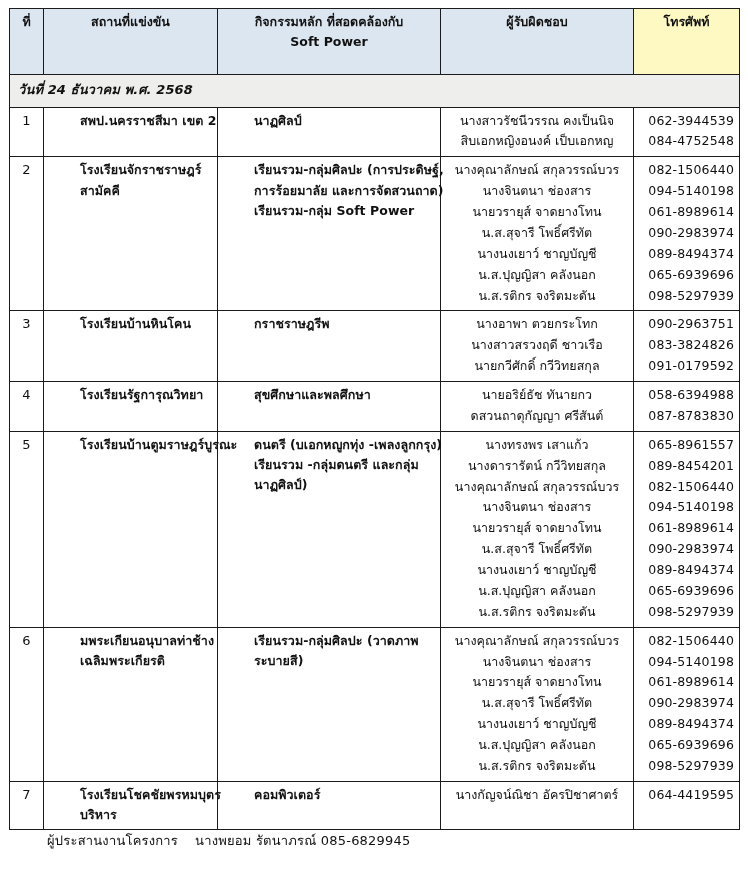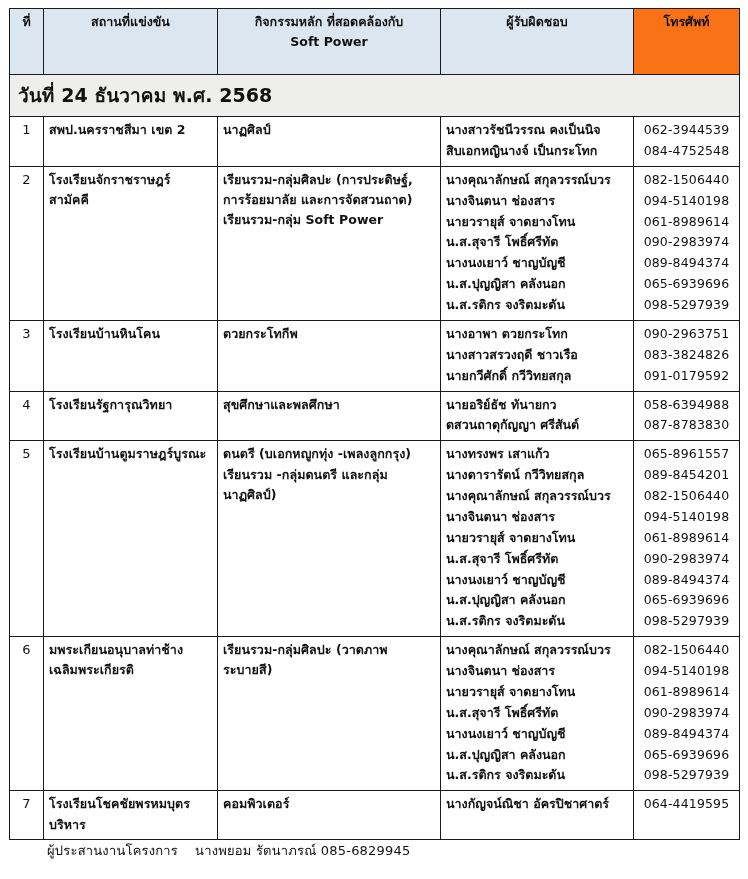--- a/index.html
+++ b/index.html
@@ -33,54 +33,55 @@
   }
   thead th {
     background: #dce6f1;
     font-weight: bold;
     text-align: center;
     vertical-align: middle;
     padding: 6px 4px;
     font-size: 12.5px;
     height: 66px;
   }
-  th.col-phone { background: #f97316; }
+  th.col-phone { background: #fef9c3; }
   col.c-no    { width: 34px;  }
   col.c-venue { width: 174px; }
   col.c-act   { width: 223px; }
   col.c-resp  { width: 193px; }
   col.c-tel   { width: 106px; }
 
   tr.date-banner td {
     background: #eeeeec;
     font-weight: bold;
-    font-size: 19px;
+    font-size: 13px;
     padding: 5px 8px 6px 8px;
     letter-spacing: .1px;
+    font-style: italic;
   }
   td.no {
     text-align: center;
     font-weight: normal;
     font-size: 13px;
     padding-top: 4px;
   }
   td.venue, td.activity {
     font-weight: bold;
     letter-spacing: .05px;
   }
-  td.resp { font-weight: bold; }
+  td.resp { font-weight: normal; text-align: center; }
   td.tel  {
     font-weight: normal;
-    text-align: center;
+    text-align: right;
     padding-left: 8px;
     letter-spacing: .15px;
   }
   td .ln { display: block; white-space: nowrap; }
   td.resp .ln, td.tel .ln { line-height: 1.67; }
-  td.venue .ln, td.activity .ln { line-height: 1.62; }
+  td.venue .ln, td.activity .ln { line-height: 1.62; margin-left: 31px; }
 
   .footer {
     padding-left: 38px;
     font-size: 13px;
     font-weight: normal;
     letter-spacing: .2px;
   }
   .footer .gap { display: inline-block; width: 17px; }
 </style>
 </head>
@@ -115,21 +116,21 @@
     <tr>
           <td class="no">1</td>
           <td class="venue">
             <span class="ln">สพป.นครราชสีมา เขต 2</span>
           </td>
           <td class="activity">
             <span class="ln">นาฏศิลป์</span>
           </td>
           <td class="resp">
             <span class="ln">นางสาวรัชนีวรรณ คงเป็นนิจ</span>
-            <span class="ln">สิบเอกหญินางจ์ เป็นกระโทก</span>
+            <span class="ln">สิบเอกหญิงอนงค์ เป็บเอกหญ</span>
           </td>
           <td class="tel">
             <span class="ln">062-3944539</span>
             <span class="ln">084-4752548</span>
           </td>
         </tr>
         <tr>
           <td class="no">2</td>
           <td class="venue">
             <span class="ln">โรงเรียนจักราชราษฎร์</span>
@@ -158,21 +159,21 @@
             <span class="ln">065-6939696</span>
             <span class="ln">098-5297939</span>
           </td>
         </tr>
         <tr>
           <td class="no">3</td>
           <td class="venue">
             <span class="ln">โรงเรียนบ้านหินโคน</span>
           </td>
           <td class="activity">
-            <span class="ln">ตวยกระโทกีพ</span>
+            <span class="ln">กราชราษฎรีพ</span>
           </td>
           <td class="resp">
             <span class="ln">นางอาพา ตวยกระโทก</span>
             <span class="ln">นางสาวสรวงฤดี ชาวเรือ</span>
             <span class="ln">นายกวีศักดิ์ กวีวิทยสกุล</span>
           </td>
           <td class="tel">
             <span class="ln">090-2963751</span>
             <span class="ln">083-3824826</span>
             <span class="ln">091-0179592</span>

